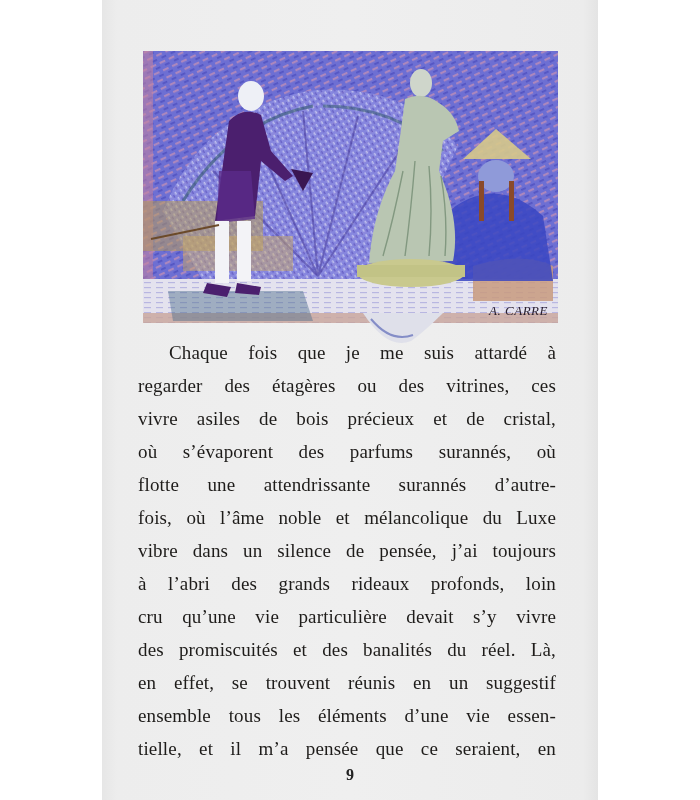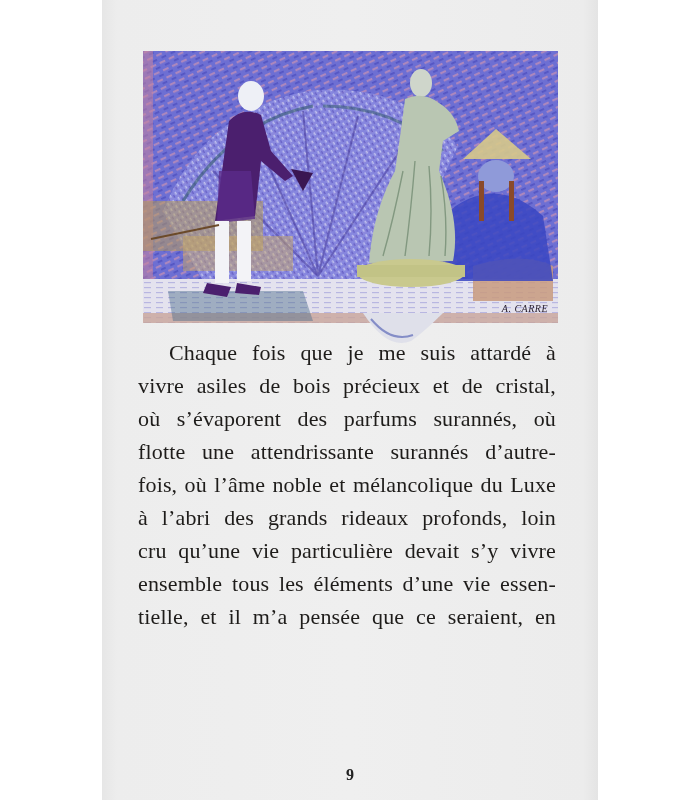--- a/index.html
+++ b/index.html
@@ -11,35 +11,35 @@
     .page {
       position: absolute; left: 102px; top: 0; width: 496px; height: 800px;
       background: linear-gradient(90deg, #e6e6e6 0%, #ededed 3%, #efefef 50%, #ececec 97%, #e4e4e4 100%);
     }
     .illustration {
       position: absolute; left: 41px; top: 51px; width: 415px; height: 294px;
     }
     .illustration svg { display: block; }
     .text-block {
       position: absolute; left: 36px; top: 336px; width: 418px;
-      color: #1e1c1a; font-size: 22px; line-height: 33px;
+      color: #1e1c1a; font-size: 19px; line-height: 33px;
       letter-spacing: 0.15px;
     }
     .line {
       display: block; height: 33px; white-space: nowrap;
       text-align: justify; text-align-last: justify;
     }
     .line.indent { padding-left: 31px; }
     .page-number {
       position: absolute; left: 0; width: 100%; top: 766px;
       text-align: center; font-size: 16px; font-weight: bold; color: #222;
     }
     .signature {
       position: absolute; right: 10px; top: 252px;
-      font-family: "Liberation Serif", serif; font-size: 10px; color: #2a2030;
+      font-family: "Liberation Serif", serif; font-size: 13px; color: #2a2030;
       letter-spacing: 0.5px; font-style: italic;
     }
   </style>
 </head>
 <body>
 
 <div class="page">
 
   <div class="illustration">
     <svg width="415" height="294" viewBox="0 0 415 294" xmlns="http://www.w3.org/2000/svg">
@@ -114,24 +114,28 @@
       </g>
 
       <ellipse cx="268" cy="222" rx="54" ry="14" fill="#c9c98e"></ellipse>
       <rect x="214" y="214" width="108" height="12" fill="#c2c386"></rect>
     </svg>
     <div class="signature">A. CARRE</div>
   </div>
 
   <div class="text-block">
     <span class="line indent">Chaque fois que je me suis attardé à</span>
+    <span class="line">regarder des étagères ou des vitrines, ces</span>
     <span class="line">vivre asiles de bois précieux et de cristal,</span>
     <span class="line">où s’évaporent des parfums surannés, où</span>
     <span class="line">flotte une attendrissante surannés d’autre-</span>
     <span class="line">fois, où l’âme noble et mélancolique du Luxe</span>
+    <span class="line">vibre dans un silence de pensée, j’ai toujours</span>
     <span class="line">à l’abri des grands rideaux profonds, loin</span>
     <span class="line">cru qu’une vie particulière devait s’y vivre</span>
+    <span class="line">des promiscuités et des banalités du réel. Là,</span>
+    <span class="line">en effet, se trouvent réunis en un suggestif</span>
     <span class="line">ensemble tous les éléments d’une vie essen-</span>
     <span class="line">tielle, et il m’a pensée que ce seraient, en</span>
   </div>
 
   <div class="page-number">9</div>
 </div>
 
 </body></html>

